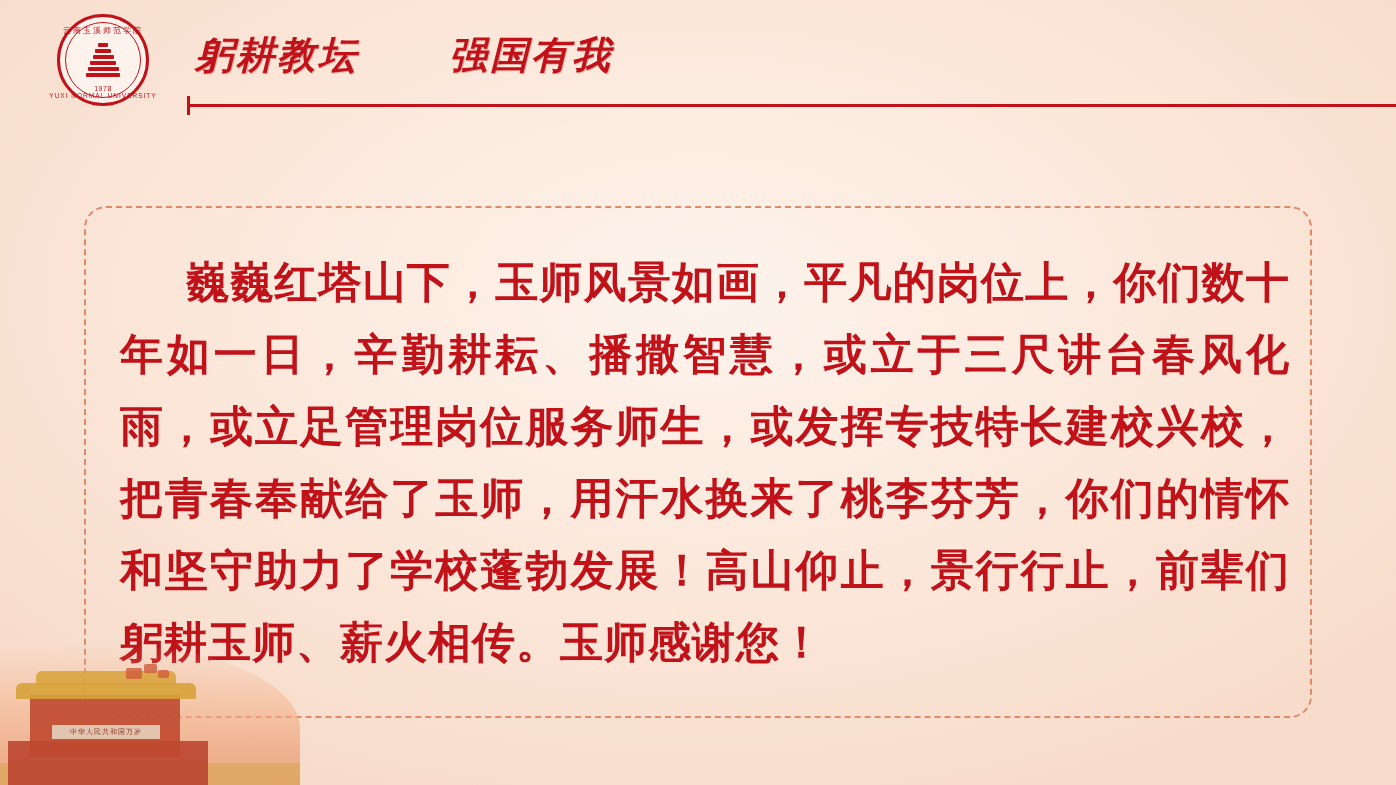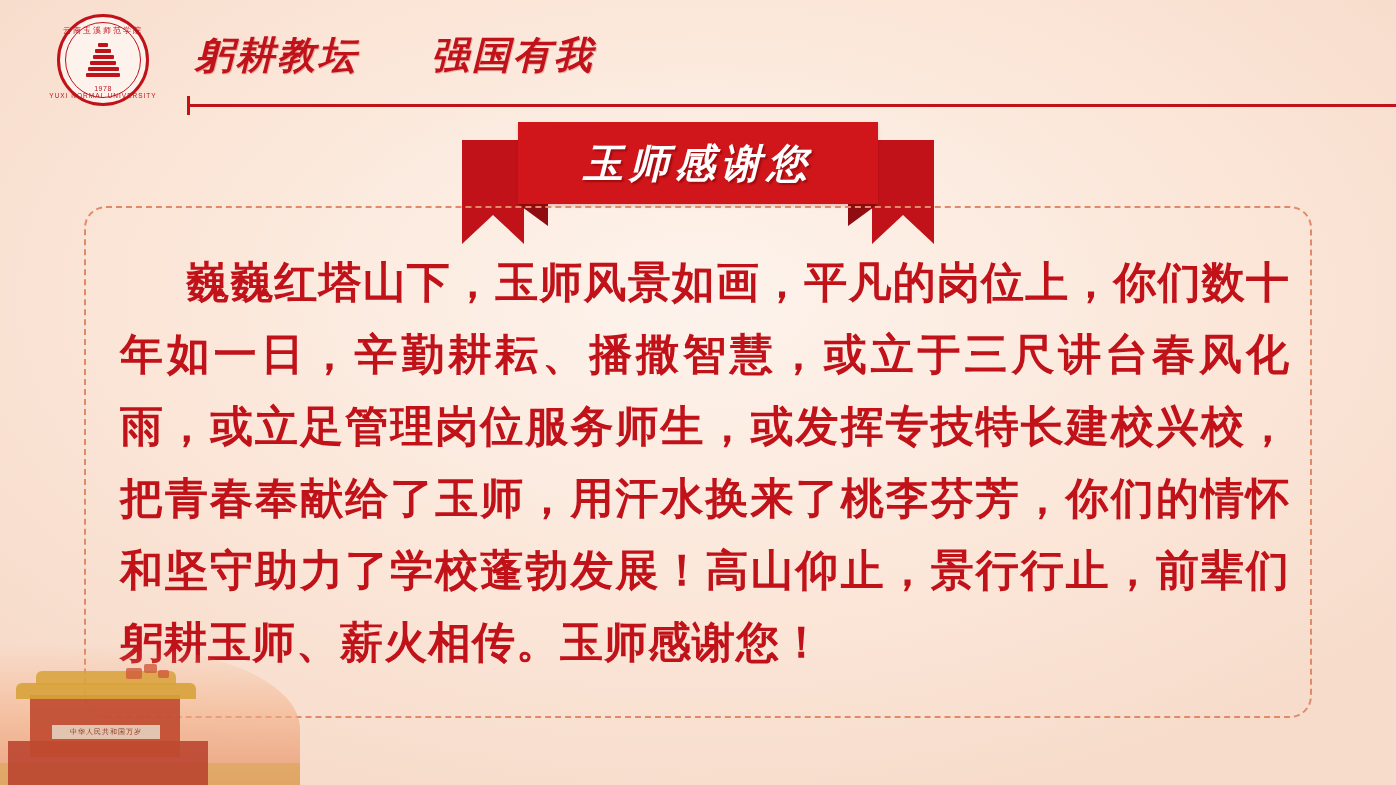--- a/index.html
+++ b/index.html
@@ -101,21 +101,21 @@
     color: #c1121a;
     white-space: nowrap;
     letter-spacing: 1px;
   }
   .header-titles {
     position: absolute;
     left: 160px;
     top: 30px;
     display: flex;
     align-items: baseline;
-    gap: 72px;
+    gap: 90px;
   }
   .header-title {
     font-family: "DejaVu Serif", serif;
     font-weight: bold;
     font-style: italic;
     font-size: 38px;
     color: #c1121a;
     letter-spacing: 3px;
     text-shadow: 1px 1px 0 rgba(150,10,10,0.25);
   }
@@ -316,29 +316,20 @@
 
     <div class="header-titles">
       <div class="header-title">躬耕教坛</div>
       <div class="header-title">强国有我</div>
     </div>
 
     <div class="header-rule-cap"></div>
     <div class="header-rule"></div>
   </div>
 
-  <div class="ribbon">
-    <div class="ribbon-tail-l"></div>
-    <div class="ribbon-tail-r"></div>
-    <div class="ribbon-fold-l"></div>
-    <div class="ribbon-fold-r"></div>
-    <div class="ribbon-main">
-      <div class="ribbon-text">玉师感谢您</div>
-    </div>
-  </div>
 
   <div class="content-box"></div>
 
   <div class="body-text">巍巍红塔山下，玉师风景如画，平凡的岗位上，你们数十年如一日，辛勤耕耘、播撒智慧，或立于三尺讲台春风化雨，或立足管理岗位服务师生，或发挥专技特长建校兴校，把青春奉献给了玉师，用汗水换来了桃李芬芳，你们的情怀和坚守助力了学校蓬勃发展！高山仰止，景行行止，前辈们躬耕玉师、薪火相传。玉师感谢您！</div>
 
   <div class="deco">
     <div class="deco-sky"></div>
     <div class="deco-ground"></div>
     <div class="deco-wall"></div>
     <div class="deco-gate"></div>

